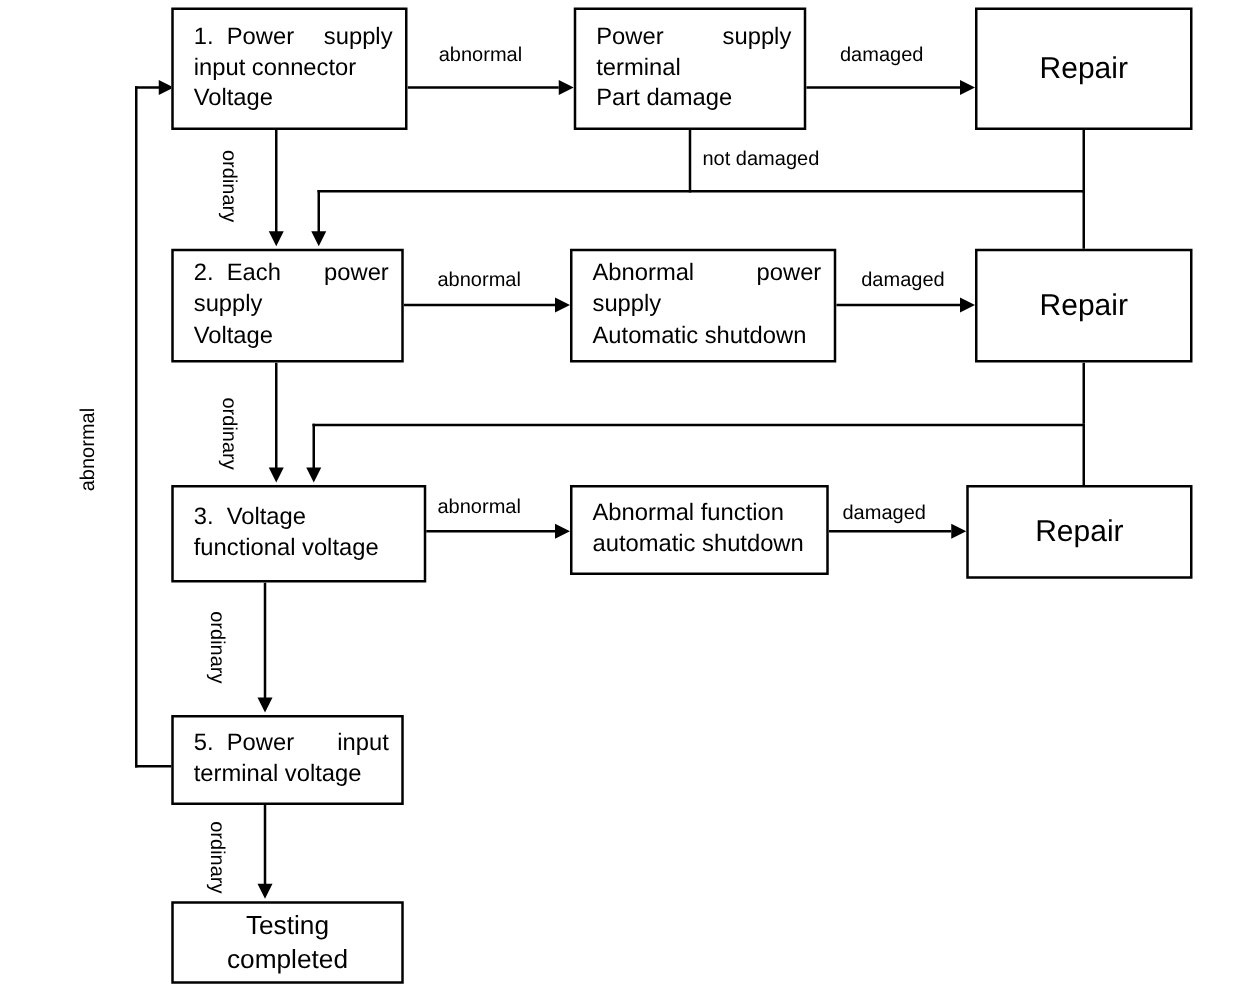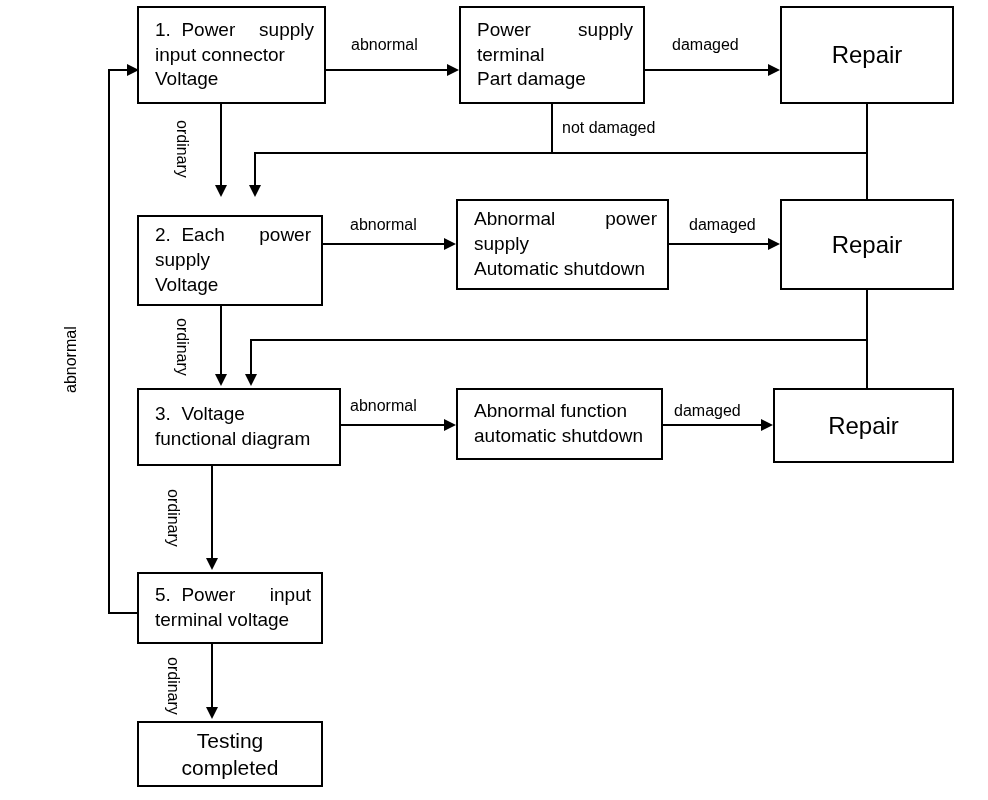--- a/index.html
+++ b/index.html
@@ -114,21 +114,21 @@
       <span>supply</span>
     </span>
     <span class="line">terminal</span>
     <span class="line">Part damage</span>
   </div>
 
   <div class="node center big" style="left:780px; top:6px; width:174px; height:98px;">
     <span class="line">Repair</span>
   </div>
 
-  <div class="node left" style="left:137px; top:199px; width:186px; height:91px;margin-top:16px;">
+  <div class="node left" style="left:137px; top:199px; width:186px; height:91px;">
     <span class="line spread">
       <span>2.  Each</span>
       <span>power</span>
     </span>
     <span class="line">supply</span>
     <span class="line">Voltage</span>
   </div>
 
   <div class="node left" style="left:456px; top:199px; width:213px; height:91px;">
     <span class="line spread">
@@ -138,21 +138,21 @@
     <span class="line">supply</span>
     <span class="line">Automatic shutdown</span>
   </div>
 
   <div class="node center big" style="left:780px; top:199px; width:174px; height:91px;">
     <span class="line">Repair</span>
   </div>
 
   <div class="node left" style="left:137px; top:388px; width:204px; height:78px;">
     <span class="line">3.  Voltage</span>
-    <span class="line">functional diagram</span>
+    <span class="line">functional voltage</span>
   </div>
 
   <div class="node left" style="left:456px; top:388px; width:207px; height:72px;">
     <span class="line">Abnormal function</span>
     <span class="line">automatic shutdown</span>
   </div>
 
   <div class="node center big" style="left:773px; top:388px; width:181px; height:75px;">
     <span class="line">Repair</span>
   </div>

